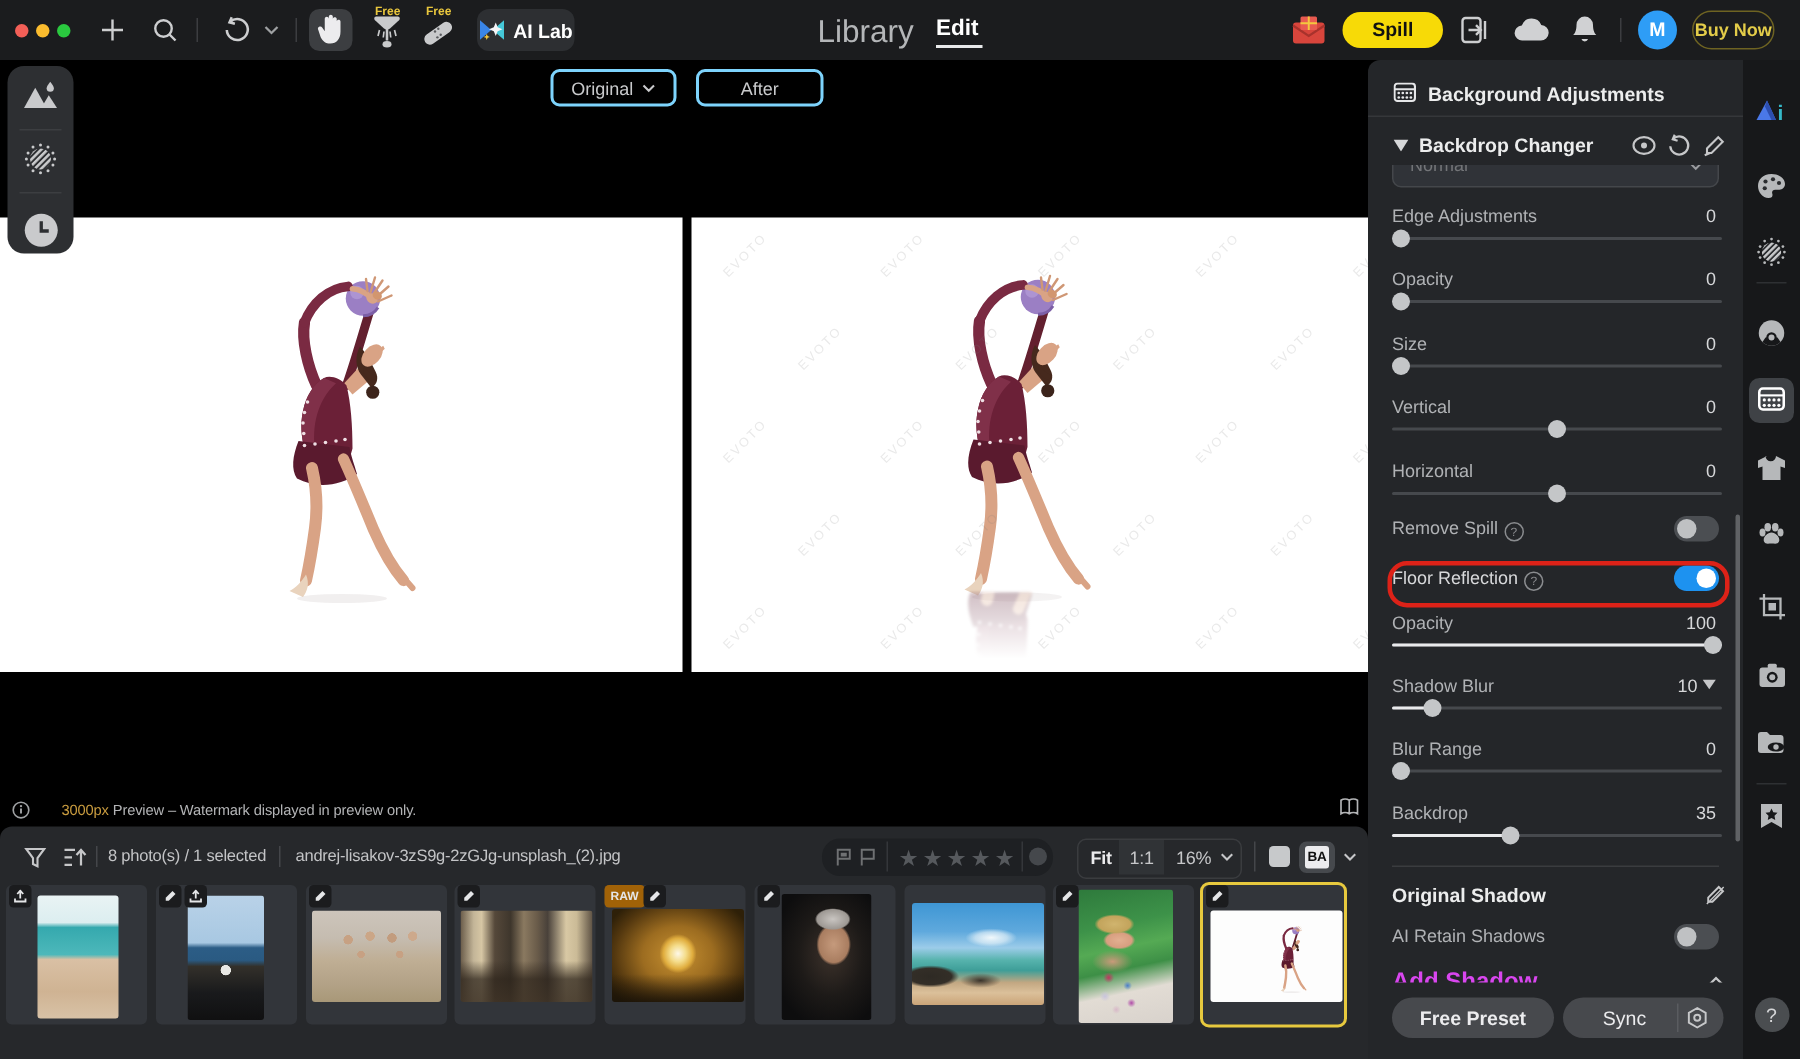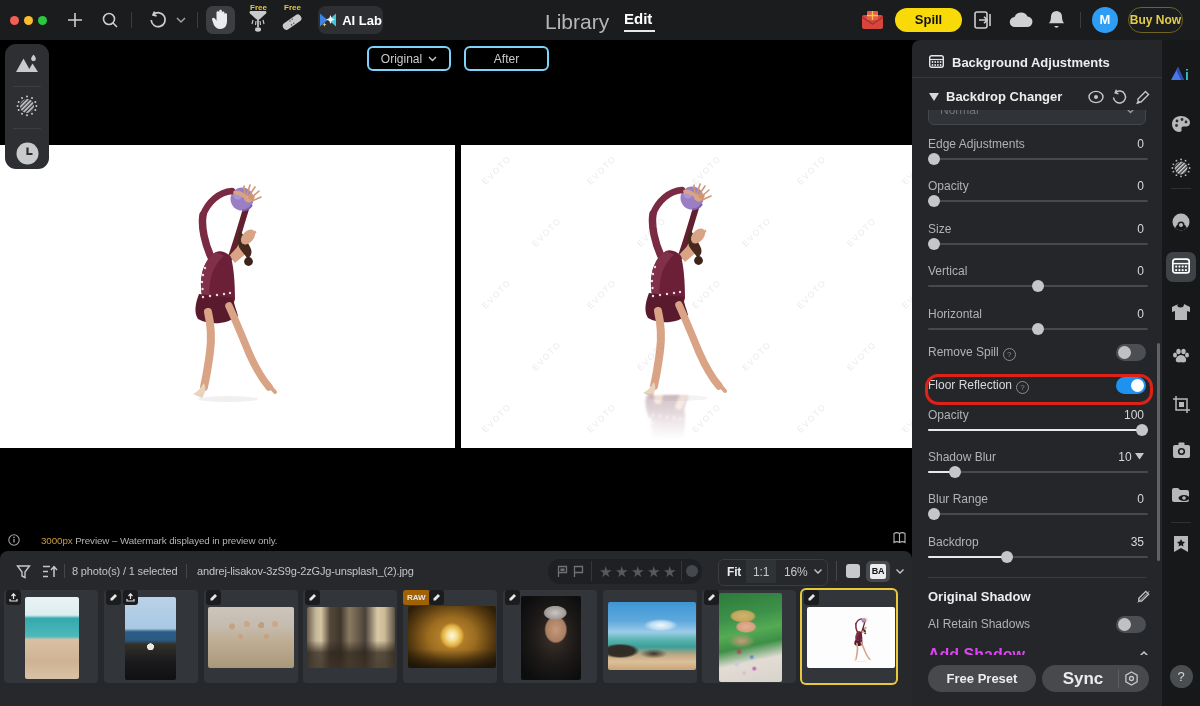--- a/index.html
+++ b/index.html
@@ -540,21 +540,21 @@
 
   <div class="abs" style="left:0;top:606px;width:250px;height:9px;overflow:hidden">
     <div class="abs" style="left:16px;top:0;font-size:16px;font-weight:bold;color:#d946ef">Add Shadow</div>
     <svg class="abs" style="left:226px;top:3px" width="12" height="12" viewBox="0 0 12 12">
         <path d="M1 8l5-5 5 5" fill="none" stroke="#c6c7c9" stroke-width="1.5"></path>
       </svg>
   </div>
 
   <div class="abs" style="left:16px;top:625px;width:108px;height:27px;background:#47494d;border-radius:14px;color:#ececee;font-size:13px;font-weight:bold;text-align:center;line-height:27px">Free Preset</div>
   <div class="abs" style="left:130px;top:625px;width:107px;height:27px;background:#47494d;border-radius:14px"></div>
-  <div class="abs" style="left:138px;top:625px;width:66px;height:27px;color:#ececee;font-size:17px;font-weight:bold;text-align:center;line-height:27px">Sync</div>
+  <div class="abs" style="left:138px;top:625px;width:66px;height:27px;color:#ececee;font-size:13px;font-weight:normal;text-align:center;line-height:27px">Sync</div>
   <div class="abs" style="left:206px;top:629px;width:1px;height:19px;background:#5a5c60"></div>
   <svg class="abs" style="left:212px;top:631px" width="15" height="15" viewBox="0 0 15 15">
       <path d="M7.5 1l5.6 3.2v6.6L7.5 14 1.9 10.8V4.2Z" fill="none" stroke="#c6c7c9" stroke-width="1.3"></path>
       <circle cx="7.5" cy="7.5" r="2" fill="none" stroke="#c6c7c9" stroke-width="1.3"></circle>
     </svg>
 
   <div class="abs" style="left:245px;top:303px;width:3px;height:218px;background:#606265;border-radius:2px"></div>
 </div>
 
 <div id="rstrip">

